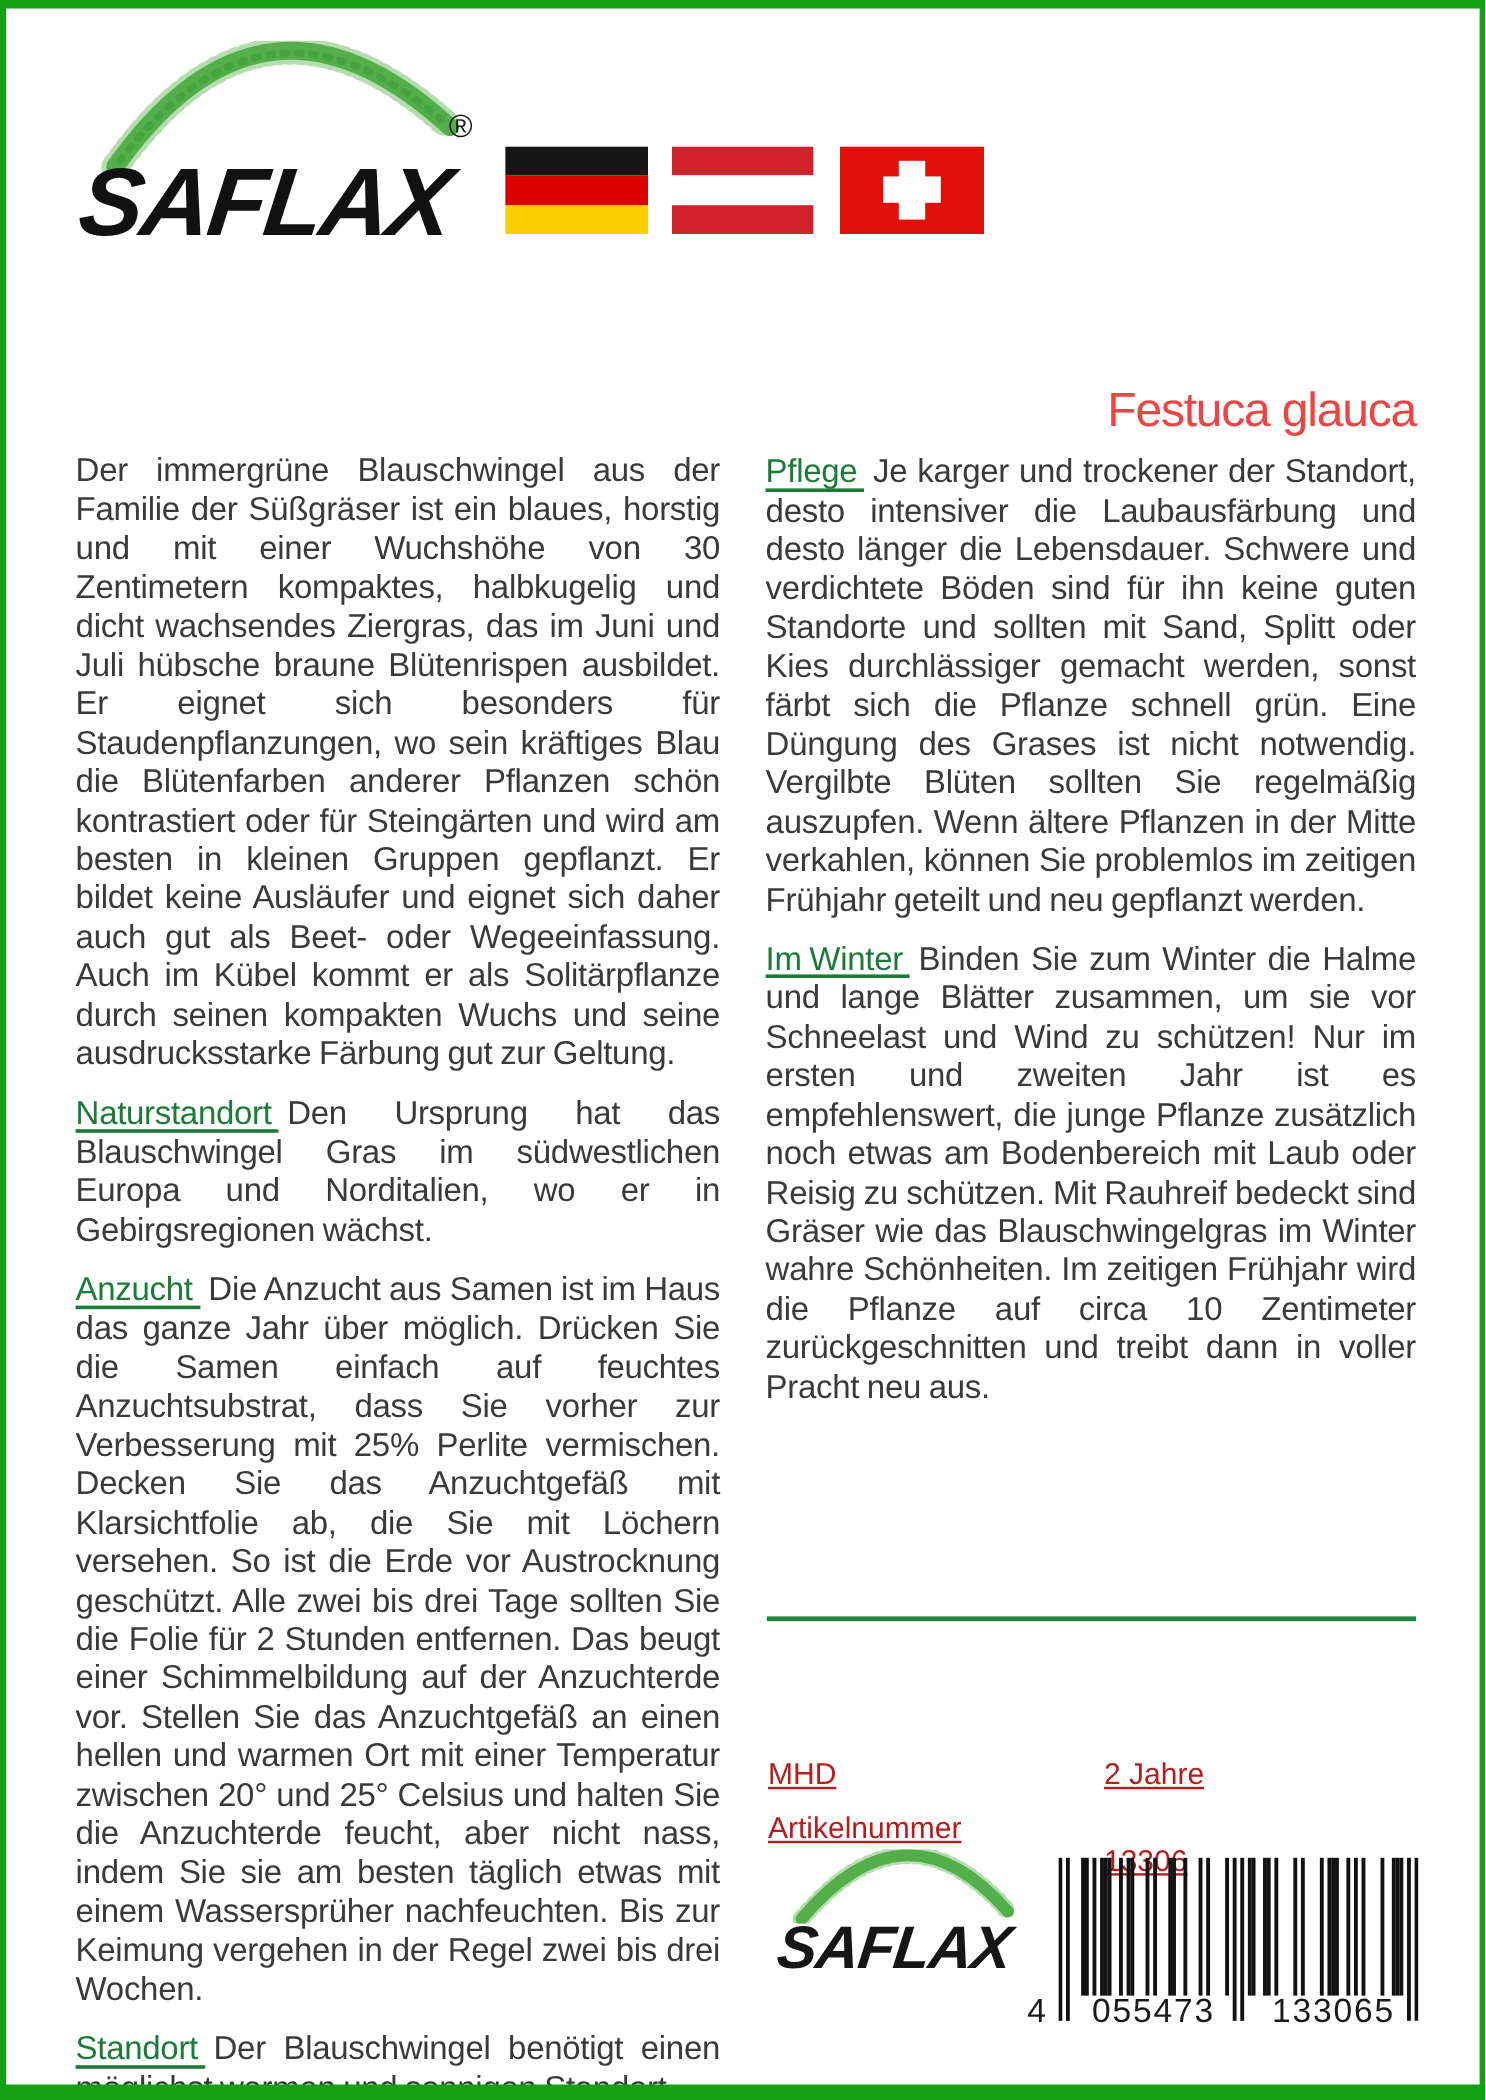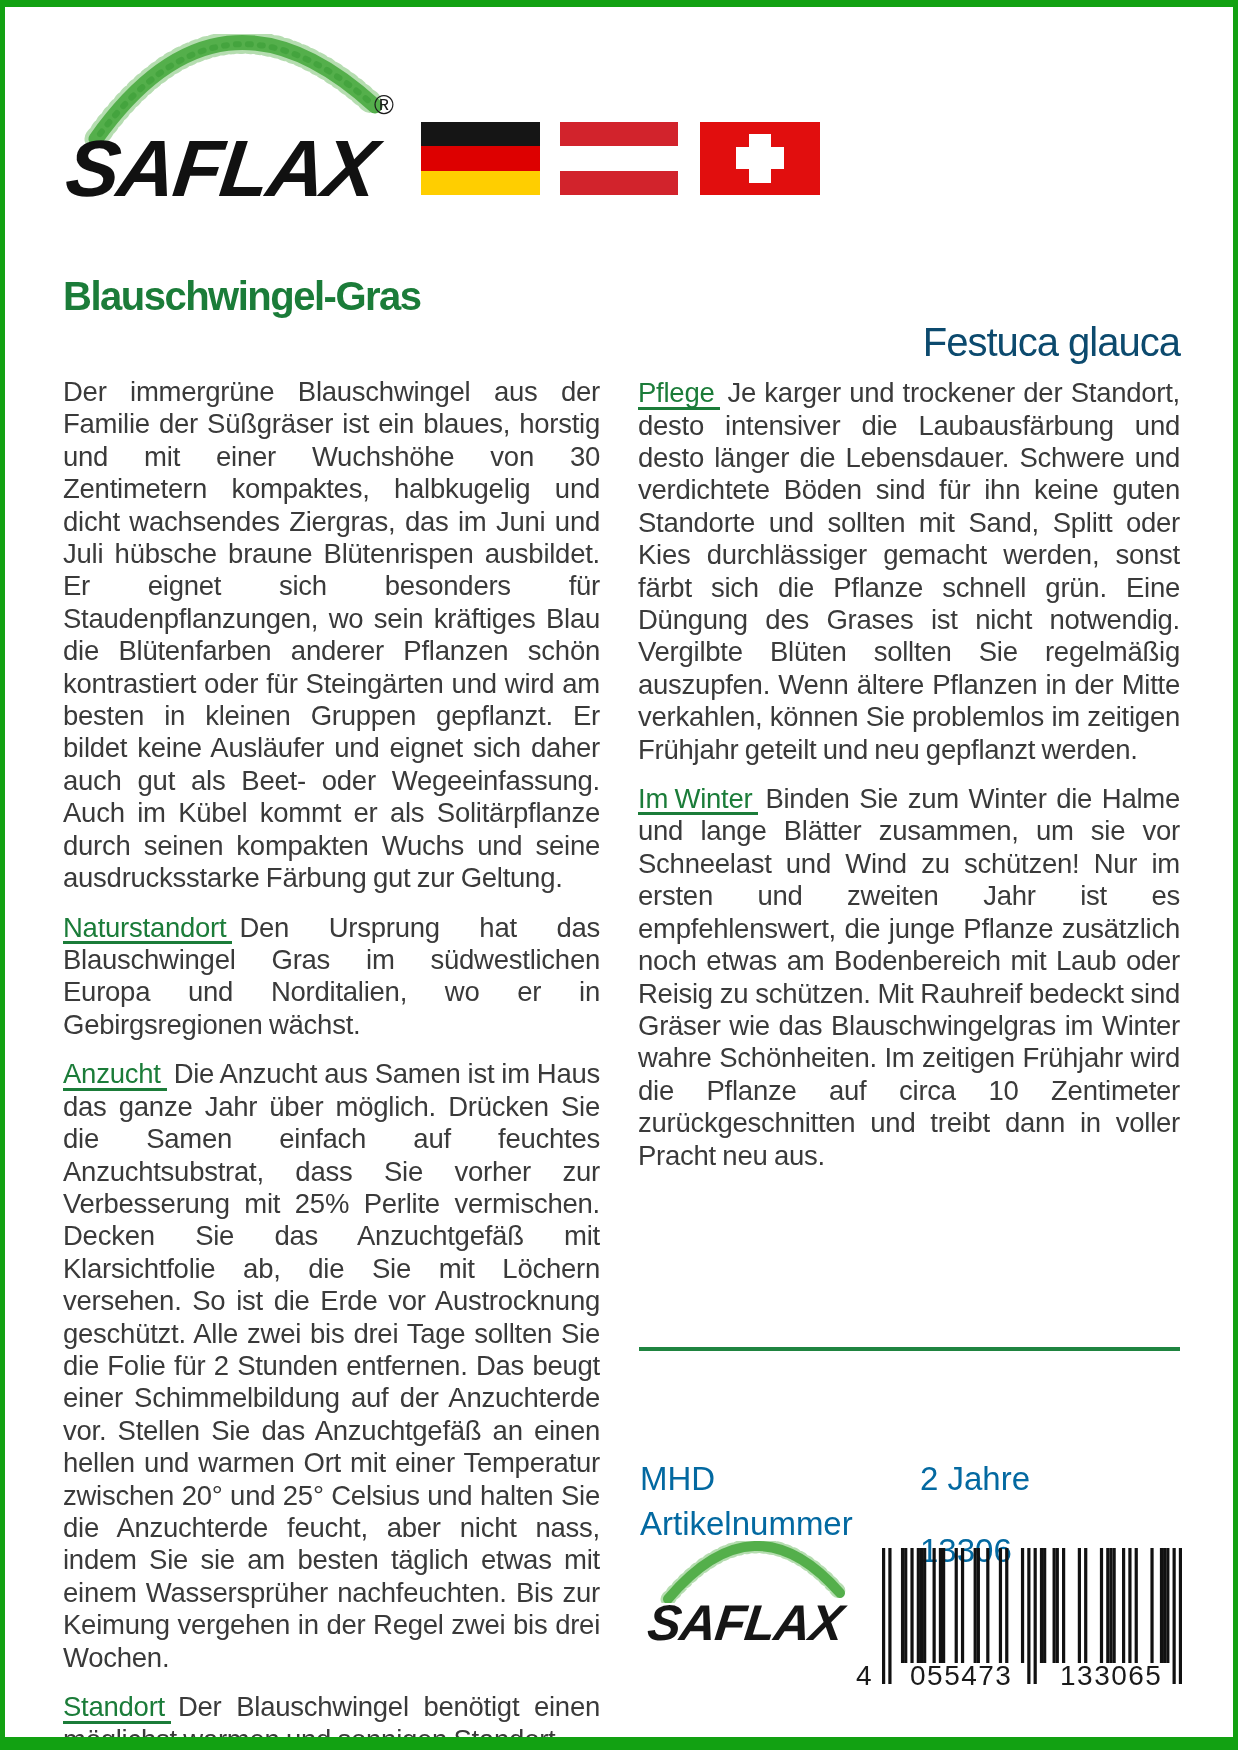--- a/index.html
+++ b/index.html
@@ -55,37 +55,37 @@
   .ch-cross-h{position:absolute;left:36px;top:25px;width:48px;height:22px;background:#fff;}
   
   .h-left{
     position:absolute;left:63px;top:276px;
     font-size:40px;font-weight:700;letter-spacing:-1.5px;
     color:#1b7c39;line-height:40px;
   }
   .h-right{
     position:absolute;left:638px;top:322px;width:542px;
     text-align:right;font-size:40px;font-weight:400;letter-spacing:-1px;
-    color:#0c4a6e;line-height:40px;
+    color:#ef4444;line-height:40px;
   }
   .col{position:absolute;font-size:27.5px;line-height:32.4px;color:#3a3a3a;
     text-align:justify;letter-spacing:-0.25px;word-spacing:-1px;hyphens:auto;}
   .col-left{left:63px;top:376px;width:537px;}
   .col-right{left:638px;top:377px;width:542px;}
   .col p{margin:0;}
   .col p + p{margin-top:17px;}
   .shead{
     color:#1b7c39;font-weight:400;
     display:inline-block;line-height:1;
     border-bottom:3px solid #1b7c39;
     padding-right:6px;margin-right:7px;
   }
   .sep{position:absolute;left:639px;top:1347px;width:541px;height:4px;background:#1f8440;}
   
-  .meta{position:absolute;font-size:33px;line-height:32px;color:#0369a1;}
+  .meta{position:absolute;font-size:25px;line-height:32px;color:#b91c1c;text-decoration:underline;}
   .mhd-label{left:640px;top:1463px;}
   .art-label{left:640px;top:1508px;}
   .mhd-value{left:920px;top:1463px;}
   .art-value{left:920px;top:1509px;margin-top:26px;}
   .barcode{position:absolute;left:882px;top:1548px;width:300px;height:140px;}
   .barcode rect{fill:#111;}
   .bc-digit{position:absolute;font-size:28px;color:#1a1a1a;letter-spacing:1.5px;line-height:28px;}
   .bc-lead{left:856px;top:1662px;}
   .bc-left{left:910px;top:1662px;}
   .bc-right{left:1060px;top:1662px;}
@@ -114,21 +114,20 @@
       <div class="band white"></div>
       <div class="band at-red"></div>
   </div>
   <div class="flag flag-ch">
     <div class="ch-red">
         <div class="ch-cross-v"></div>
         <div class="ch-cross-h"></div>
       </div>
   </div>
 
-  <div class="h-left">Blauschwingel-Gras</div>
   <div class="h-right">Festuca glauca</div>
 
   <div class="col col-left">
     <p>Der immergrüne Blauschwingel aus der Familie der Süßgräser ist ein blaues, horstig und mit einer Wuchshöhe von 30 Zentimetern kompaktes, halbkugelig und dicht wachsendes Ziergras, das im Juni und Juli hübsche braune Blütenrispen ausbildet. Er eignet sich besonders für Staudenpflanzungen, wo sein kräftiges Blau die Blütenfarben anderer Pflanzen schön kontrastiert oder für Steingärten und wird am besten in kleinen Gruppen gepflanzt. Er bildet keine Ausläufer und eignet sich daher auch gut als Beet- oder Wegeeinfassung. Auch im Kübel kommt er als Solitärpflanze durch seinen kompakten Wuchs und seine ausdrucksstarke Färbung gut zur Geltung.</p>
     <p><span class="shead">Naturstandort</span><span>Den Ursprung hat das Blauschwingel Gras im südwestlichen Europa und Norditalien, wo er in Gebirgsregionen wächst.</span></p>
     <p><span class="shead">Anzucht</span><span>Die Anzucht aus Samen ist im Haus das ganze Jahr über möglich. Drücken Sie die Samen einfach auf feuchtes Anzuchtsubstrat, dass Sie vorher zur Verbesserung mit 25% Perlite vermischen. Decken Sie das Anzuchtgefäß mit Klarsichtfolie ab, die Sie mit Löchern versehen. So ist die Erde vor Austrocknung geschützt. Alle zwei bis drei Tage sollten Sie die Folie für 2 Stunden entfernen. Das beugt einer Schimmelbildung auf der Anzuchterde vor. Stellen Sie das Anzuchtgefäß an einen hellen und warmen Ort mit einer Temperatur zwischen 20° und 25° Celsius und halten Sie die Anzuchterde feucht, aber nicht nass, indem Sie sie am besten täglich etwas mit einem Wassersprüher nachfeuchten. Bis zur Keimung vergehen in der Regel zwei bis drei Wochen.</span></p>
     <p><span class="shead">Standort</span><span>Der Blauschwingel benötigt einen möglichst warmen und sonnigen Standort.</span></p>
   </div>
 
   <div class="col col-right">

